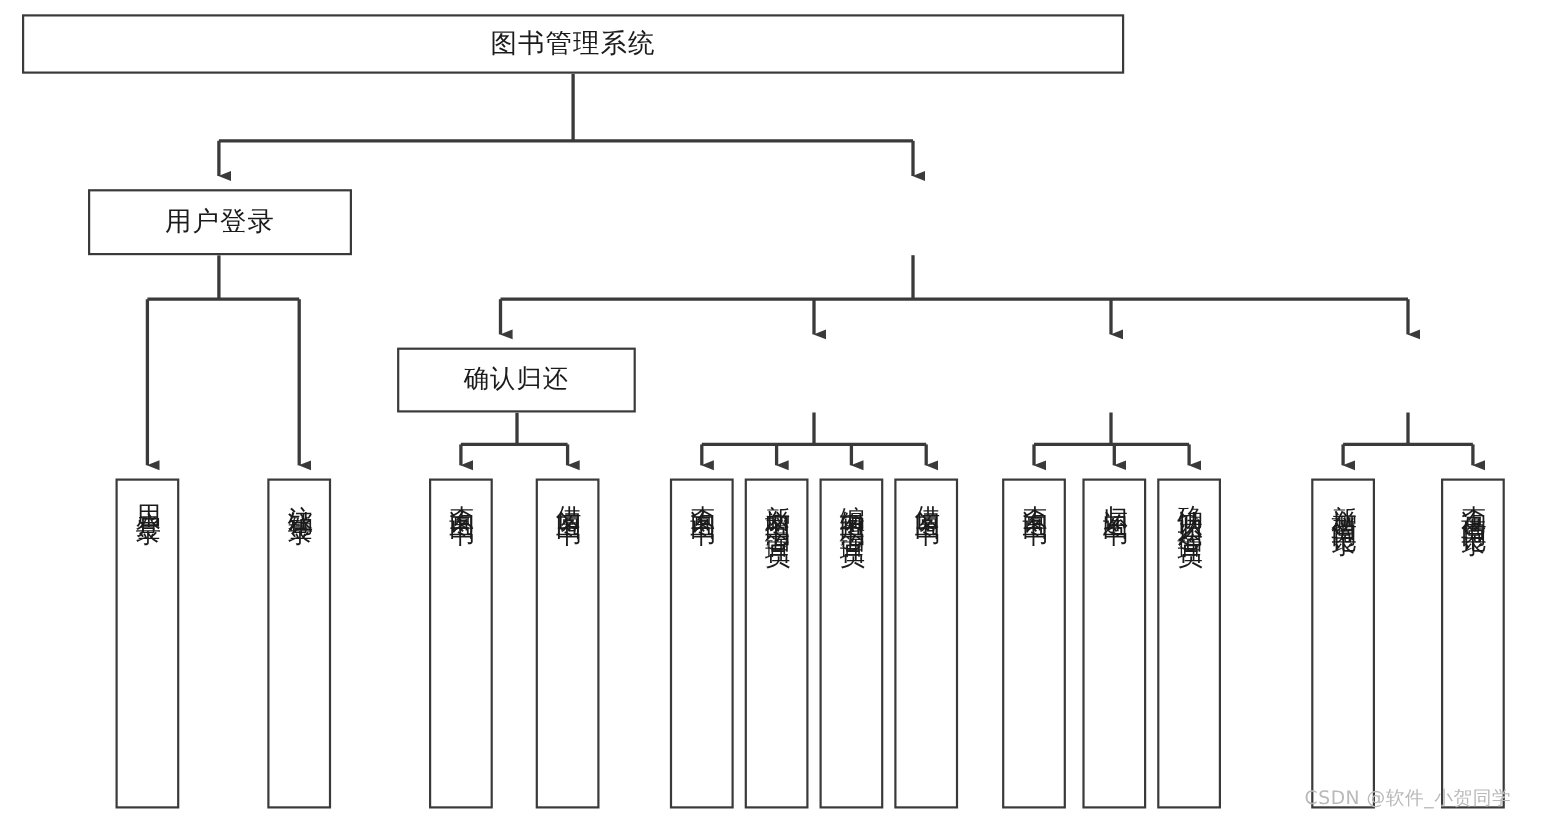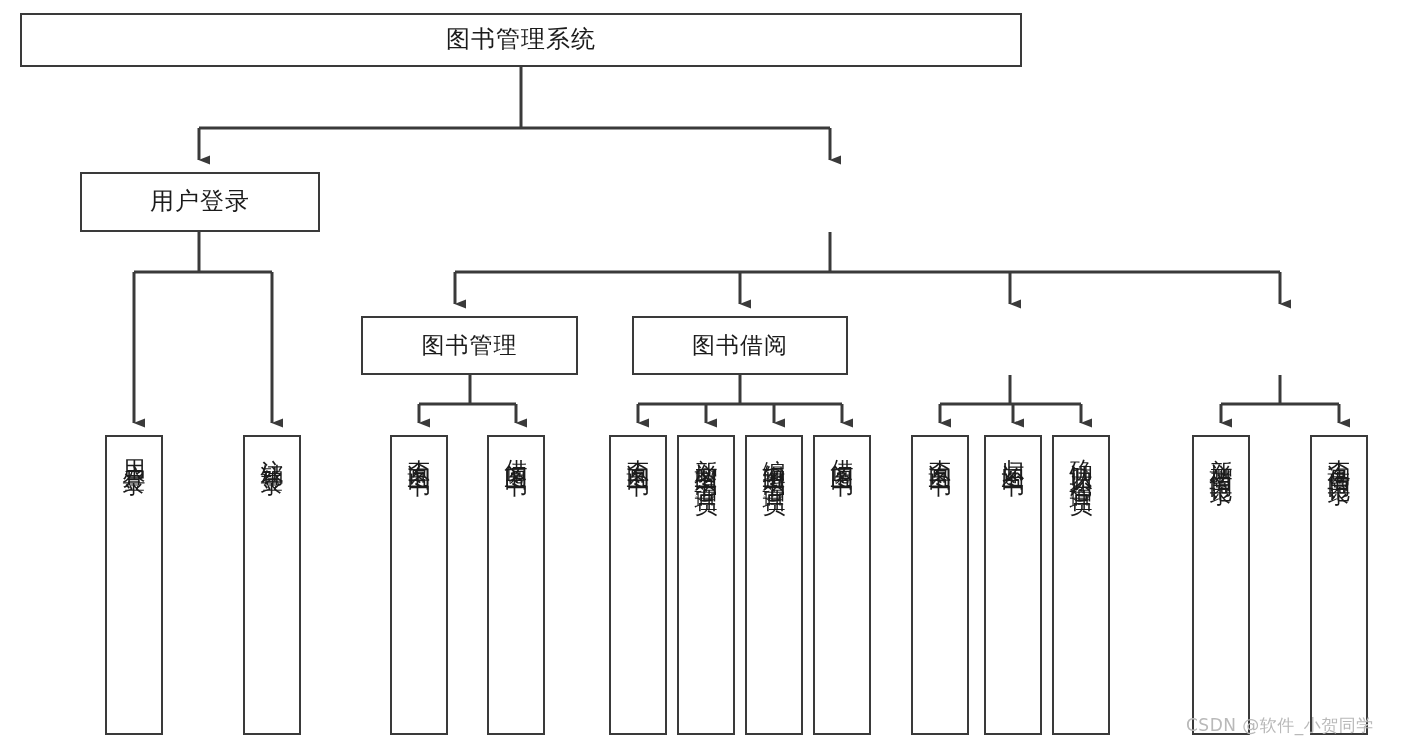--- a/index.html
+++ b/index.html
@@ -76,24 +76,21 @@
 
   <div class="node h" style="left:20px;top:13px;width:1002px;height:54px;">
     <span class="lbl">图书管理系统</span>
   </div>
 
   <div class="node h" style="left:80px;top:172px;width:240px;height:60px;">
     <span class="lbl">用户登录</span>
   </div>
 
   <div class="node l2" style="left:361px;top:316px;width:217px;height:59px;">
-    <span class="lbl">图书管理</span>
-  </div>
-  <div class="node l2" style="left:632px;top:316px;width:216px;height:59px;">
-    <span class="lbl">图书借阅</span>
+    <span class="lbl">确认归还</span>
   </div>
 
   <div class="node leaf" style="left:105px;top:435px;width:58px;height:300px;">
     <span class="lbl">用户登录</span>
   </div>
   <div class="node leaf" style="left:243px;top:435px;width:58px;height:300px;">
     <span class="lbl">注销登录</span>
   </div>
   <div class="node leaf" style="left:390px;top:435px;width:58px;height:300px;">
     <span class="lbl">查询图书</span>

